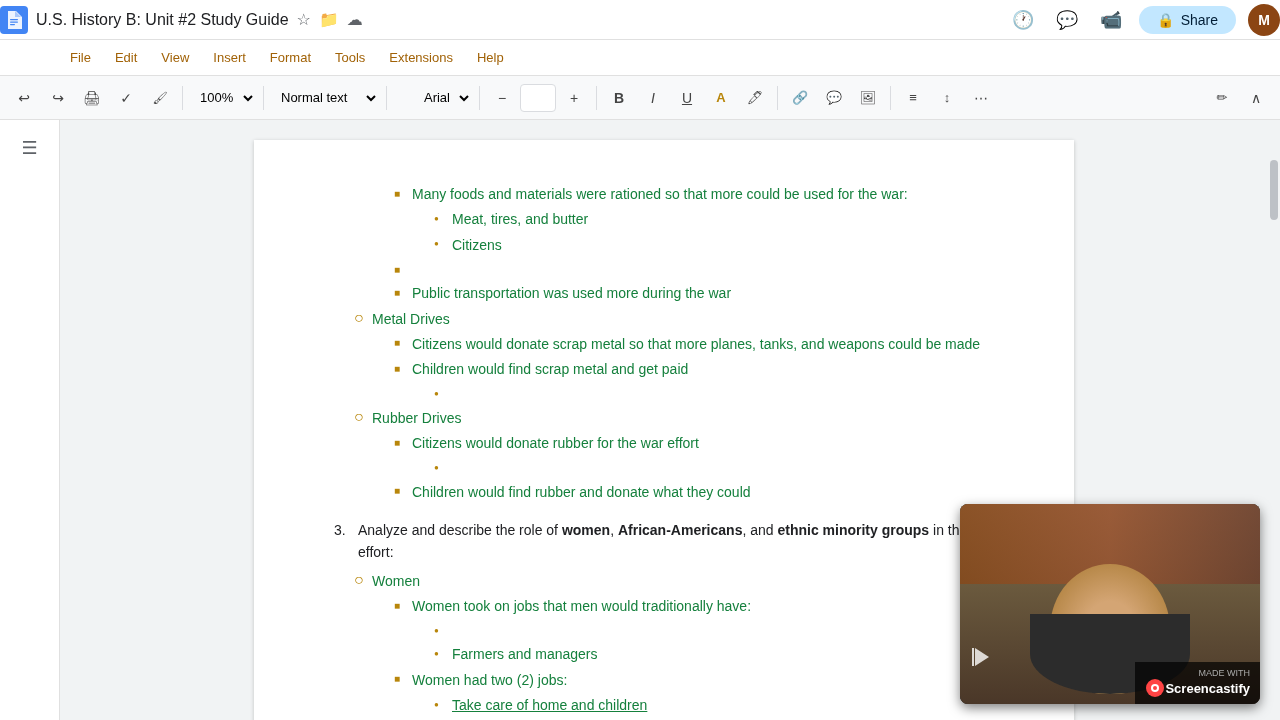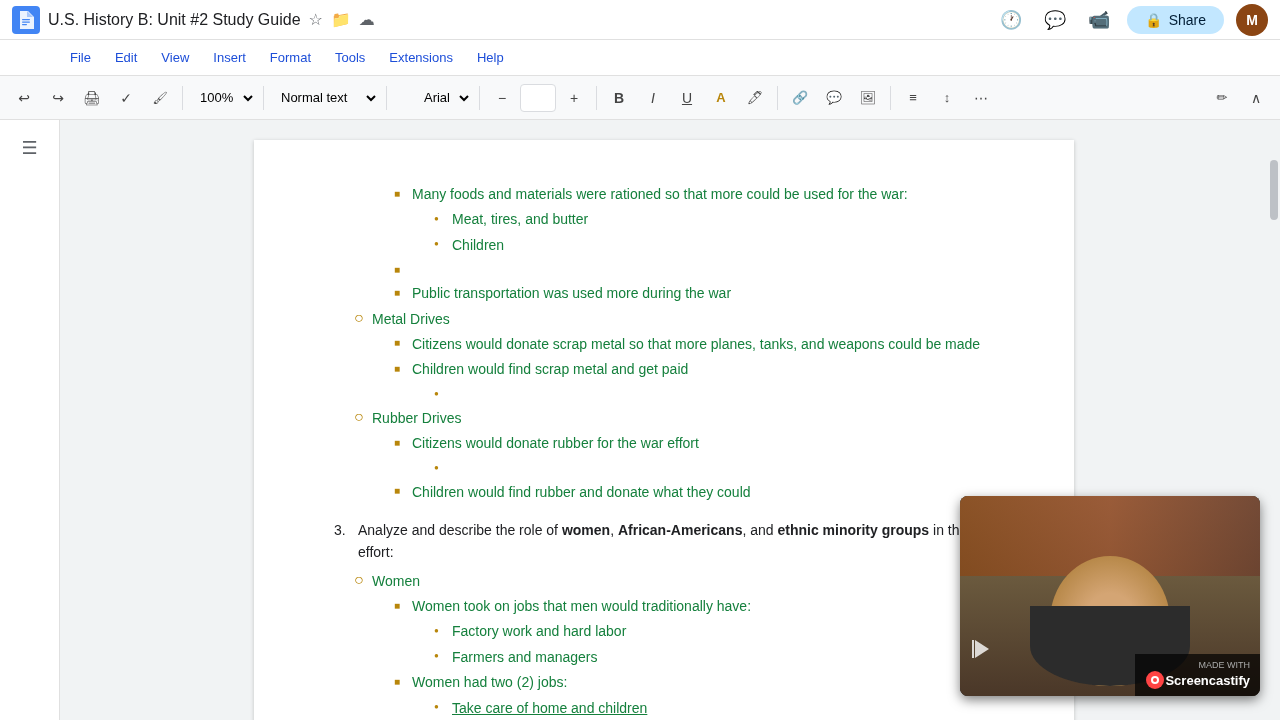--- a/index.html
+++ b/index.html
@@ -4,21 +4,21 @@
   <style>
     * { margin: 0; padding: 0; box-sizing: border-box; }
     body { font-family: Arial, sans-serif; background: #1a1a1a; width: 1280px; height: 720px; overflow: hidden; }
 
     
     .title-bar {
       background: #fff;
       height: 40px;
       display: flex;
       align-items: center;
-      padding: 0 12px;
+      padding: 0 0;
       border-bottom: 1px solid #e0e0e0;
     }
     .title-bar-left {
       display: flex;
       align-items: center;
       gap: 8px;
       flex: 1;
     }
     .doc-icon {
       width: 28px;
@@ -85,21 +85,21 @@
       height: 36px;
       display: flex;
       align-items: center;
       padding: 0 60px;
       gap: 4px;
       border-bottom: 1px solid #e0e0e0;
     }
     .menu-item {
       padding: 4px 10px;
       font-size: 13px;
-      color: #1d4ed8;
+      color: #a16207;
       cursor: pointer;
       border-radius: 4px;
     }
 
     
     .toolbar {
       background: #f8f9fa;
       height: 44px;
       display: flex;
       align-items: center;
@@ -260,21 +260,21 @@
       font-weight: normal;
     }
     strong {
       font-weight: bold;
       color: #202124;
     }
 
     
     .video-overlay {
       position: fixed;
-      bottom: 24px;
+      bottom: 16px;
       right: 20px;
       width: 300px;
       height: 200px;
       background: #2a2a2a;
       border-radius: 8px;
       overflow: hidden;
       display: flex;
       align-items: center;
       justify-content: center;
       box-shadow: 0 4px 12px rgba(0,0,0,0.5);
@@ -443,21 +443,21 @@
           <span class="content-text">Many foods and materials were rationed so that more could be used for the war:</span>
         </div>
 
         <div class="bullet-l3">
           <span class="bullet-dot">●</span>
           <span class="content-text">Meat, tires, and butter</span>
         </div>
 
         <div class="bullet-l3">
           <span class="bullet-dot">●</span>
-          <span class="content-text">Children</span>
+          <span class="content-text">Citizens</span>
         </div>
 
         <div class="bullet-l2">
           <span class="bullet-square">■</span>
         </div>
 
         <div class="bullet-l2">
           <span class="bullet-square">■</span>
           <span class="content-text">Public transportation was used more during the war</span>
         </div>
@@ -512,21 +512,20 @@
           <span class="content-text">Women</span>
         </div>
 
         <div class="bullet-l2">
           <span class="bullet-square">■</span>
           <span class="content-text">Women took on jobs that men would traditionally have:</span>
         </div>
 
         <div class="bullet-l3">
           <span class="bullet-dot">●</span>
-          <span class="content-text">Factory work and hard labor</span>
         </div>
 
         <div class="bullet-l3">
           <span class="bullet-dot">●</span>
           <span class="content-text">Farmers and managers</span>
         </div>
 
         <div class="bullet-l2">
           <span class="bullet-square">■</span>
           <span class="content-text">Women had two (2) jobs:</span>

